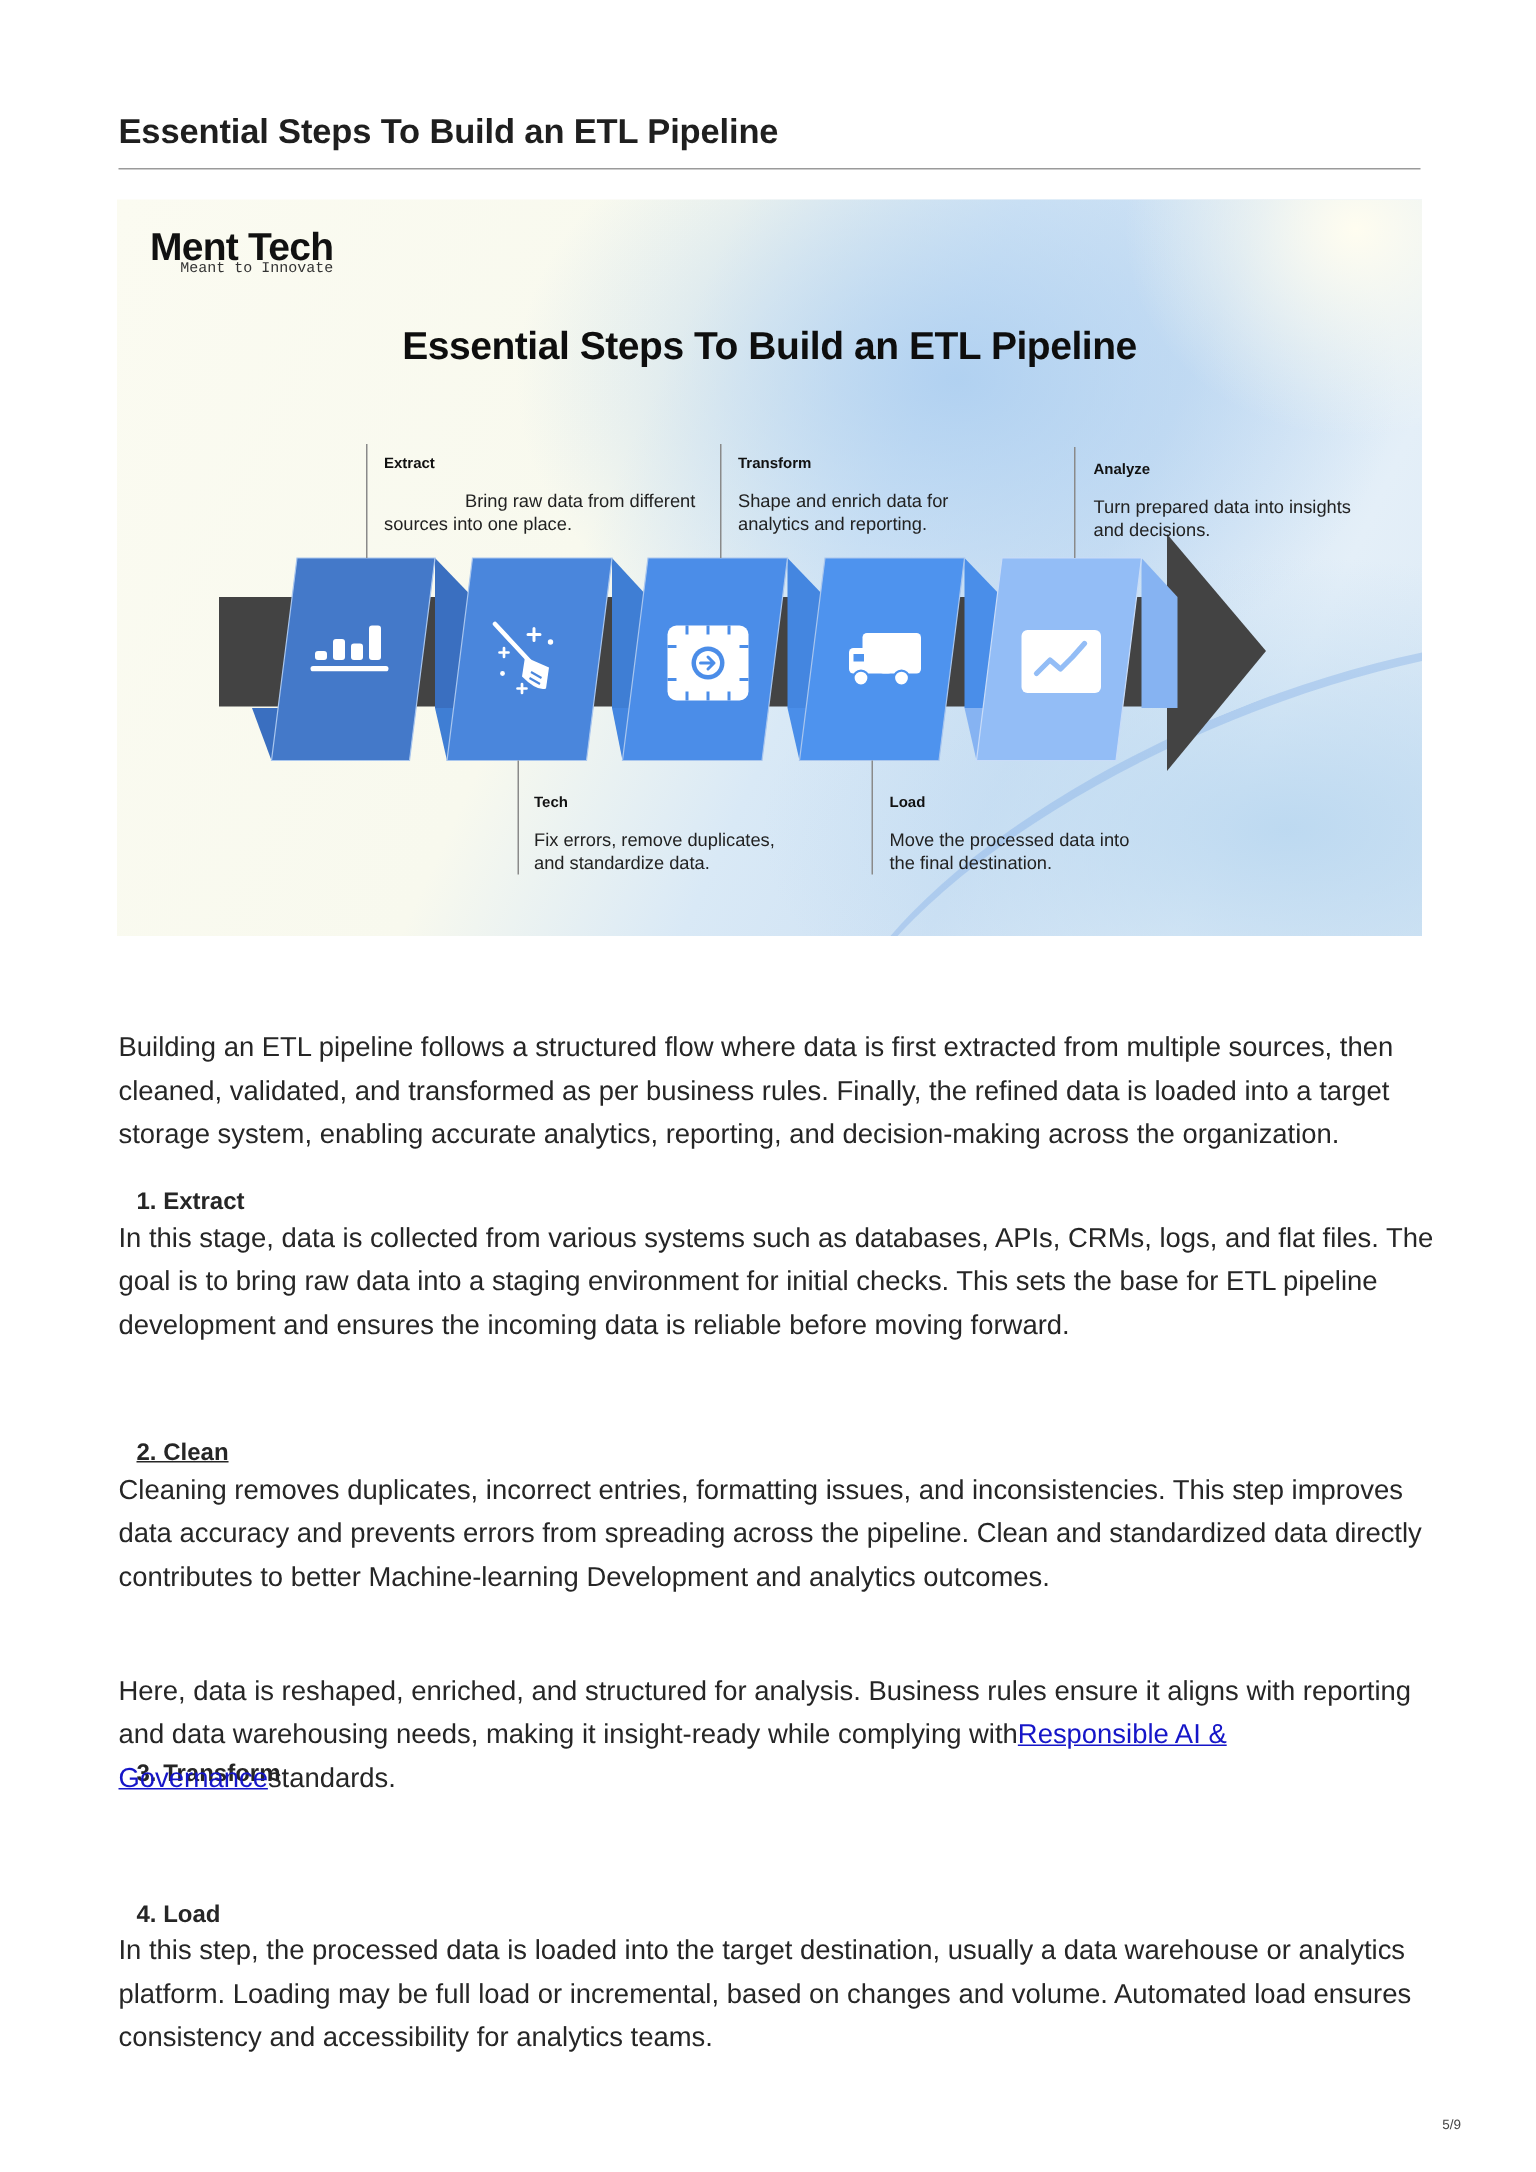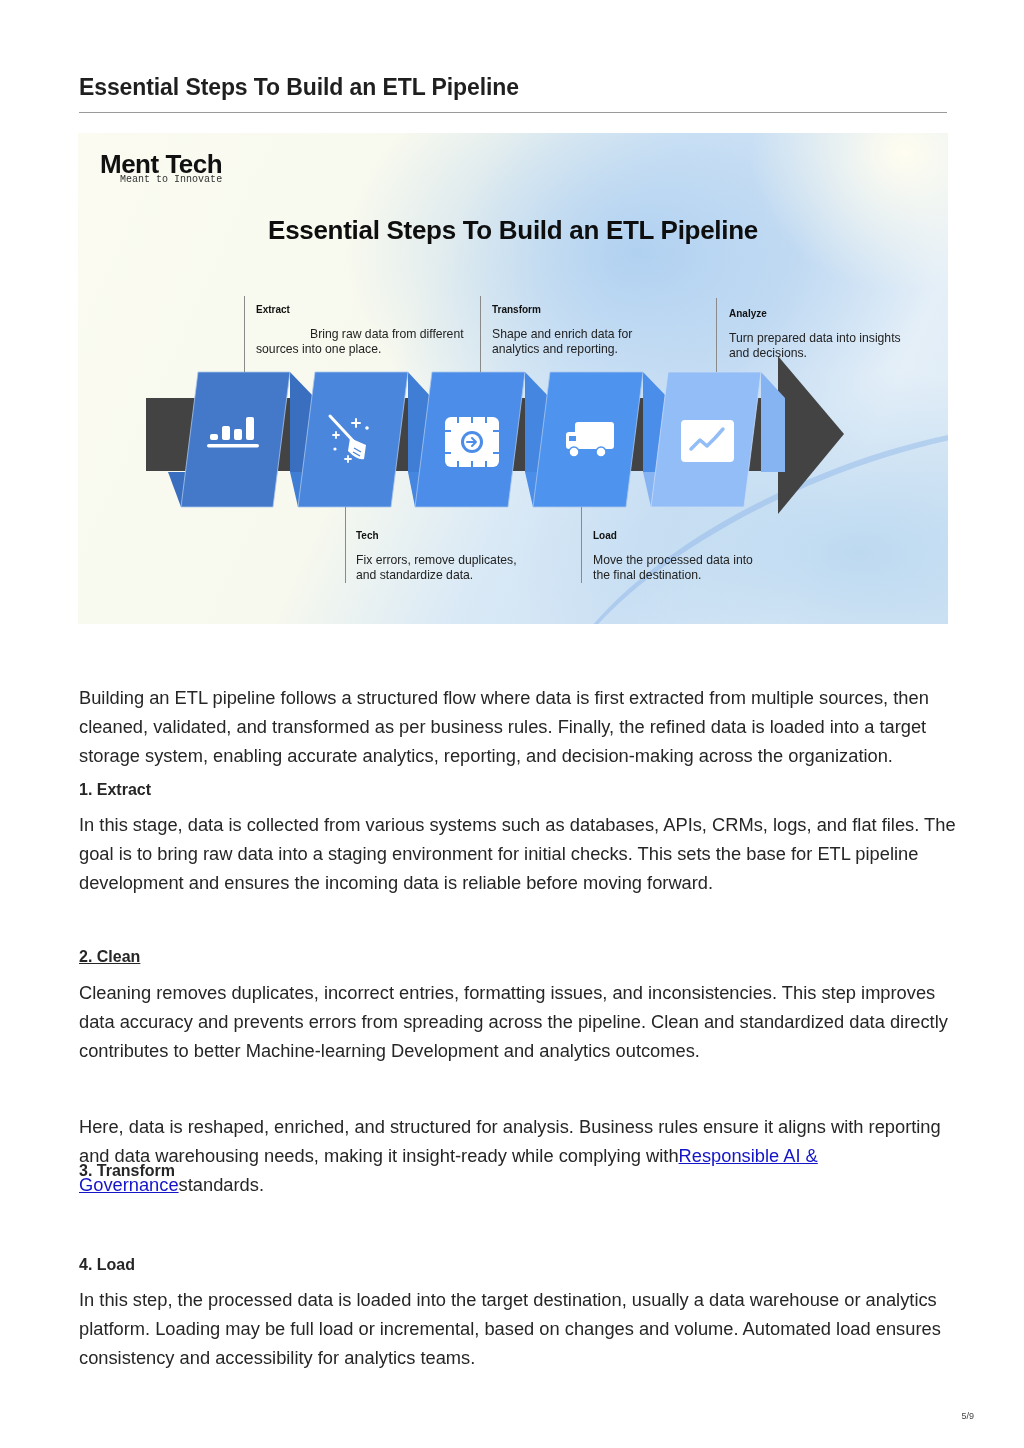--- a/index.html
+++ b/index.html
@@ -27,21 +27,21 @@
                   font-size: 26px; font-weight: bold; color: #0e0e0e; letter-spacing: -0.3px; }
 
     .stage { position: absolute; }
     .stage-line { position: absolute; width: 1px; background: #8a8a8a; }
     .stage-name { position: absolute; font-size: 10px; font-weight: bold; color: #111; white-space: nowrap; }
     .stage-desc { position: absolute; font-size: 12.2px; color: #222; line-height: 15px; white-space: nowrap; }
 
     .flow-svg { position: absolute; left: 0; top: 0; }
 
     .main-text { position: absolute; left: 79px; width: 880px; font-size: 18.3px; line-height: 28.8px; color: #262626; margin: 0; }
-    .section-heading { position: absolute; left: 79px; font-size: 16px; font-weight: bold; color: #262626; margin: 0; }
+    .section-heading { position: absolute; left: 79px; font-size: 16px; font-weight: bold; color: #262626; margin: 12px; }
     .inline-link { color: #1515c8; text-decoration: underline; }
     .page-number { position: absolute; right: 50px; top: 1411px; font-size: 9px; color: #444; padding-left: 35px; }
   </style>
 </head>
 <body>
 
 <h1 class="page-title">Essential Steps To Build an ETL Pipeline</h1>
 <div class="title-rule"></div>
 
 <div class="infographic">

